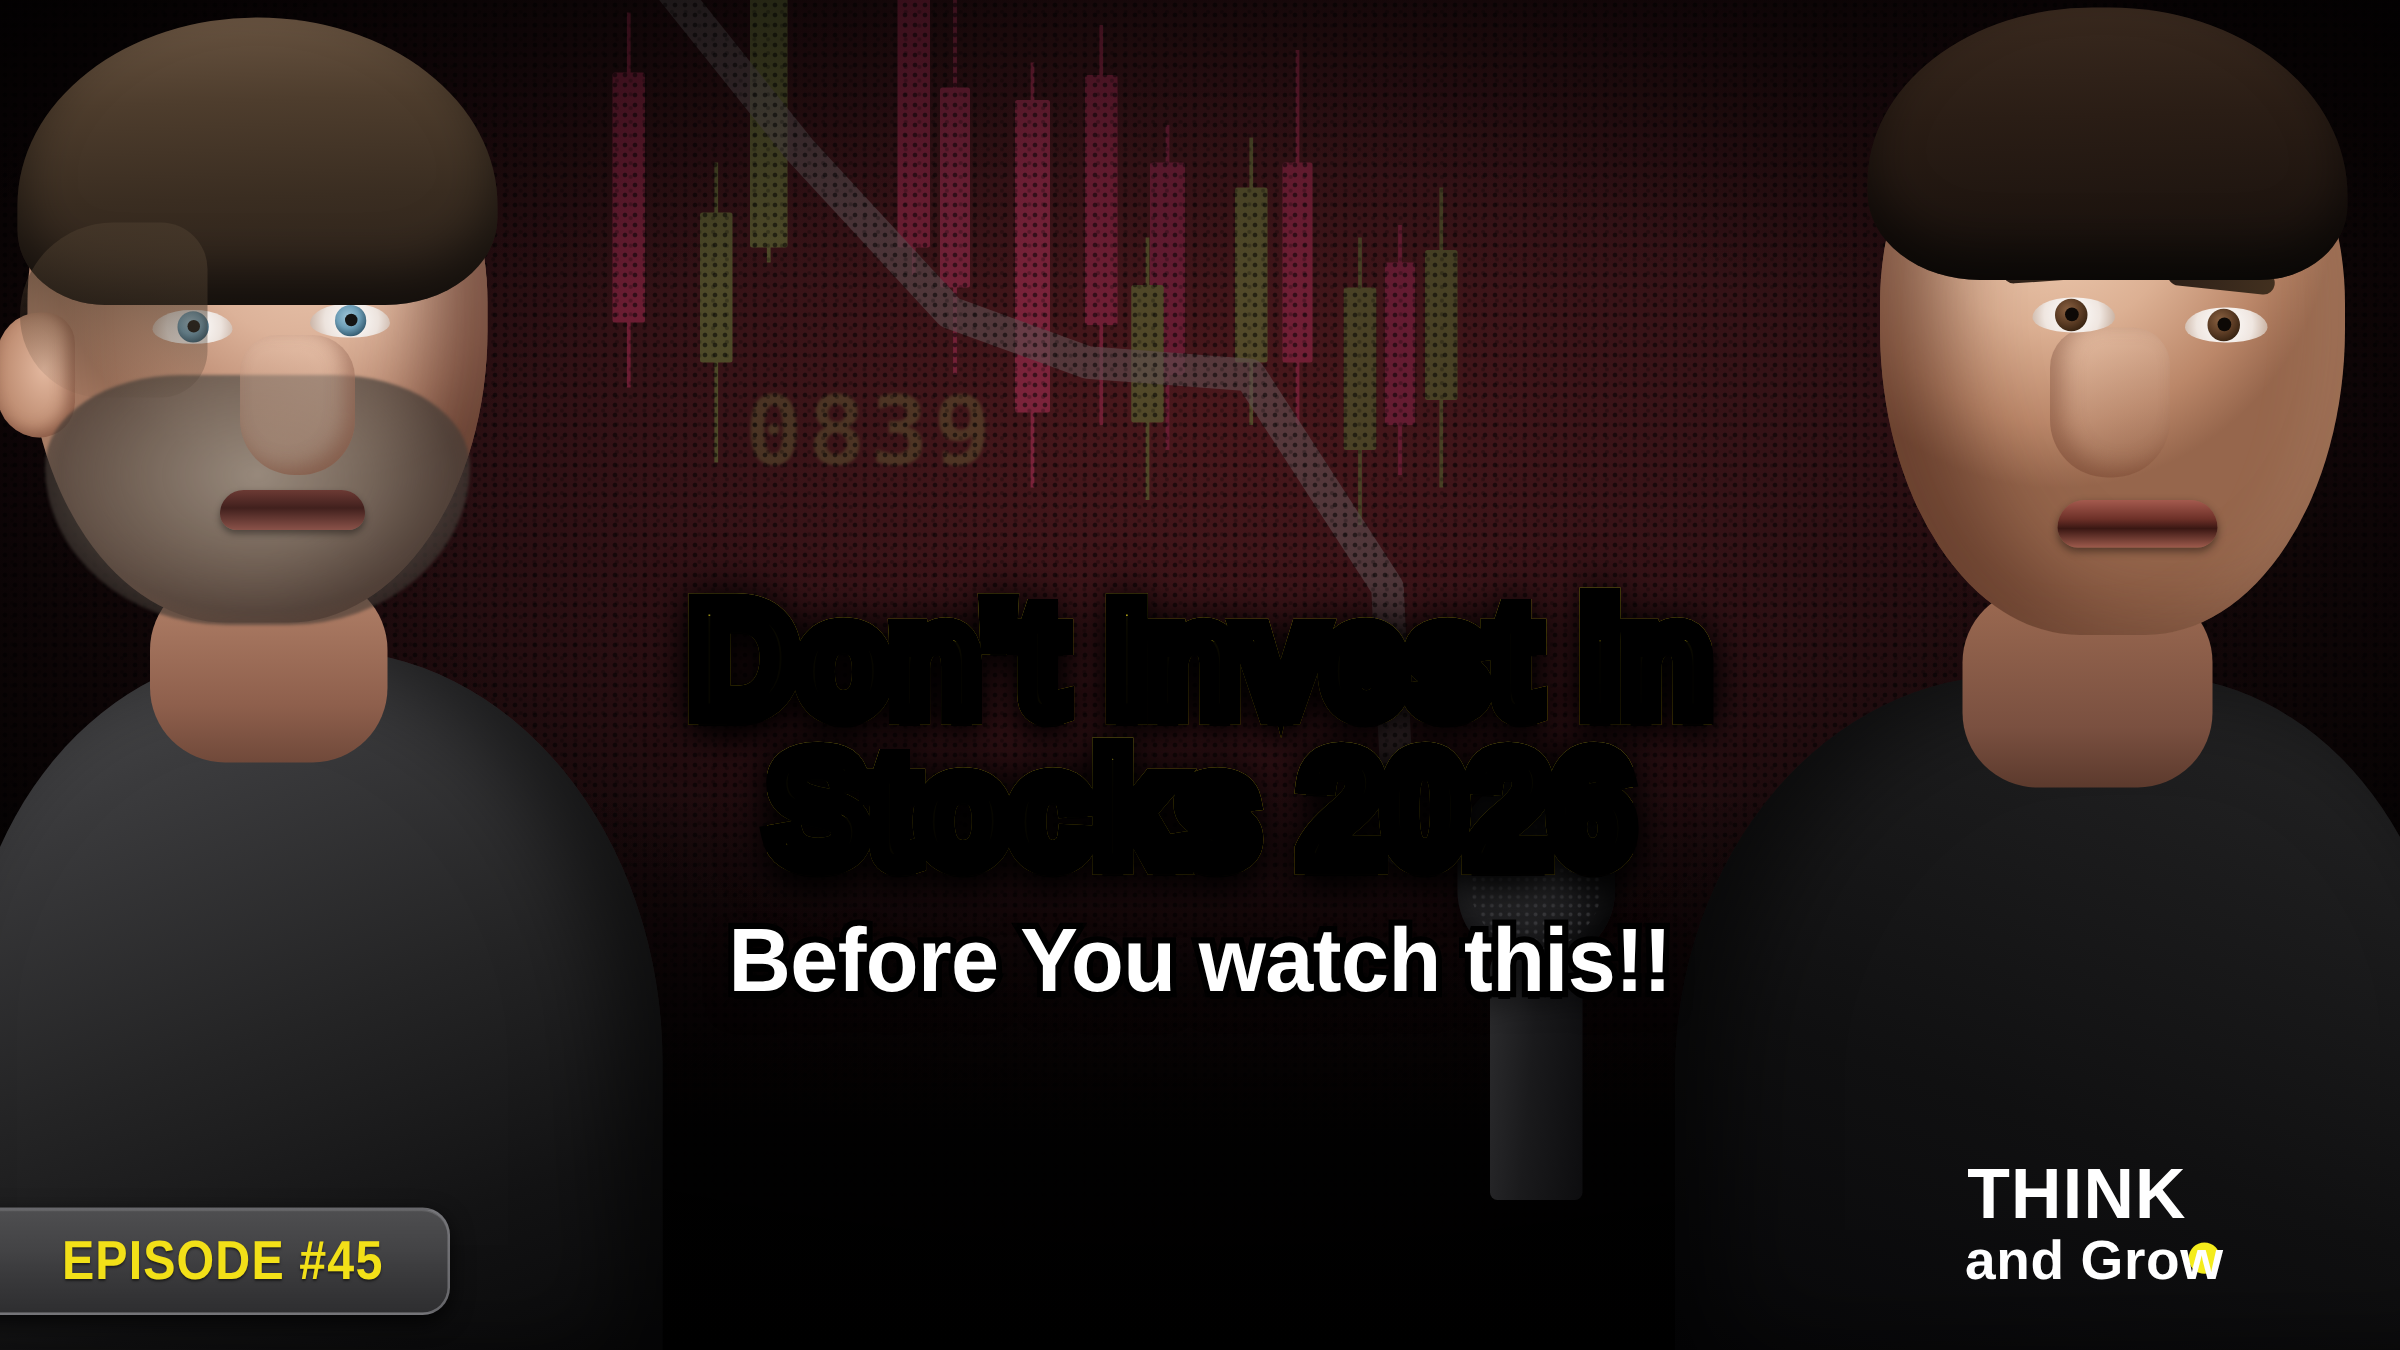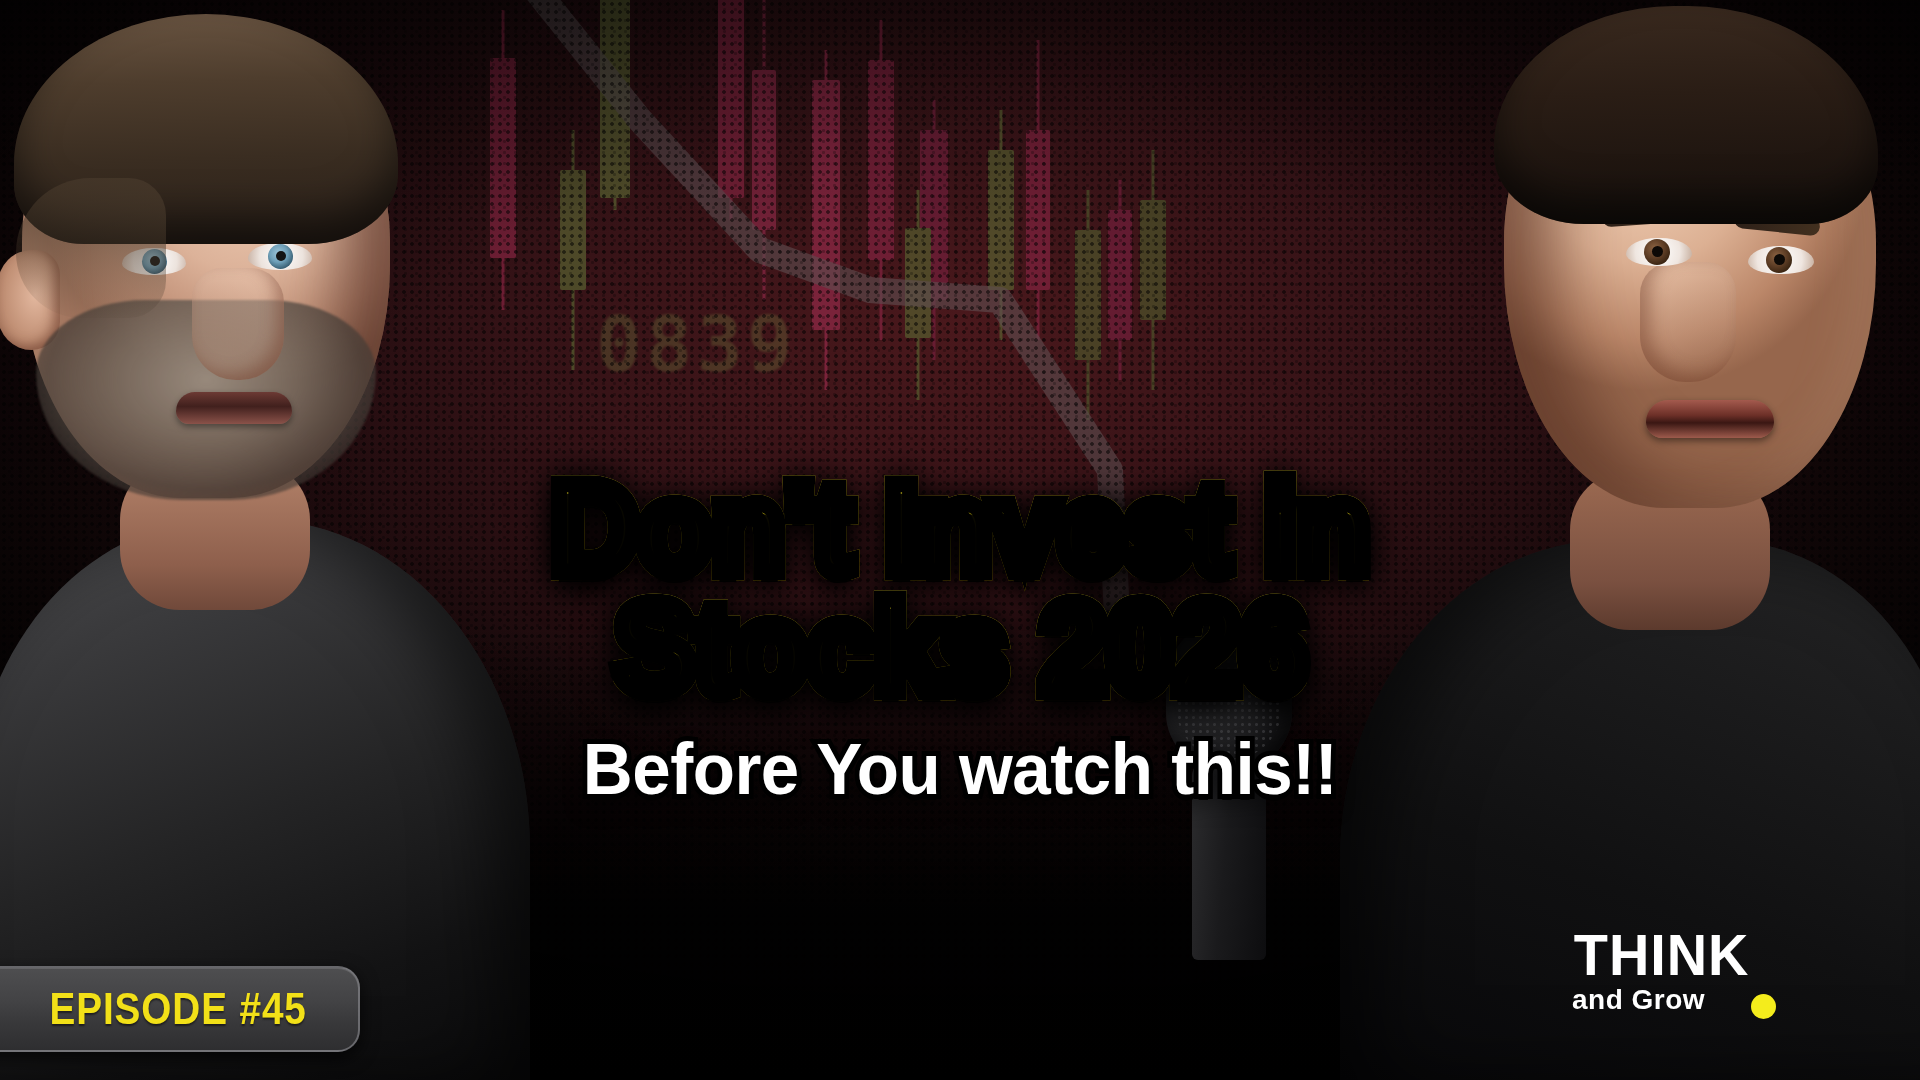--- a/index.html
+++ b/index.html
@@ -311,21 +311,21 @@
   .logo-think{
     position:absolute; left:2px; top:18px;
     font-family:"Liberation Sans", sans-serif;
     font-weight:700; font-size:57px; color:#fff;
     letter-spacing:1px;
     transform:scaleX(.98);
   }
   .logo-grow{
     position:absolute; left:2px; top:80px;
     font-family:"Liberation Sans", sans-serif;
-    font-weight:700; font-size:28px; color:#fff;
+    font-weight:700; font-size:44px; color:#fff;
     letter-spacing:.5px;
   }
 </style>
 </head>
 <body>
 
 <div id="thumb">
 
   <div class="bg-base"></div>
 

